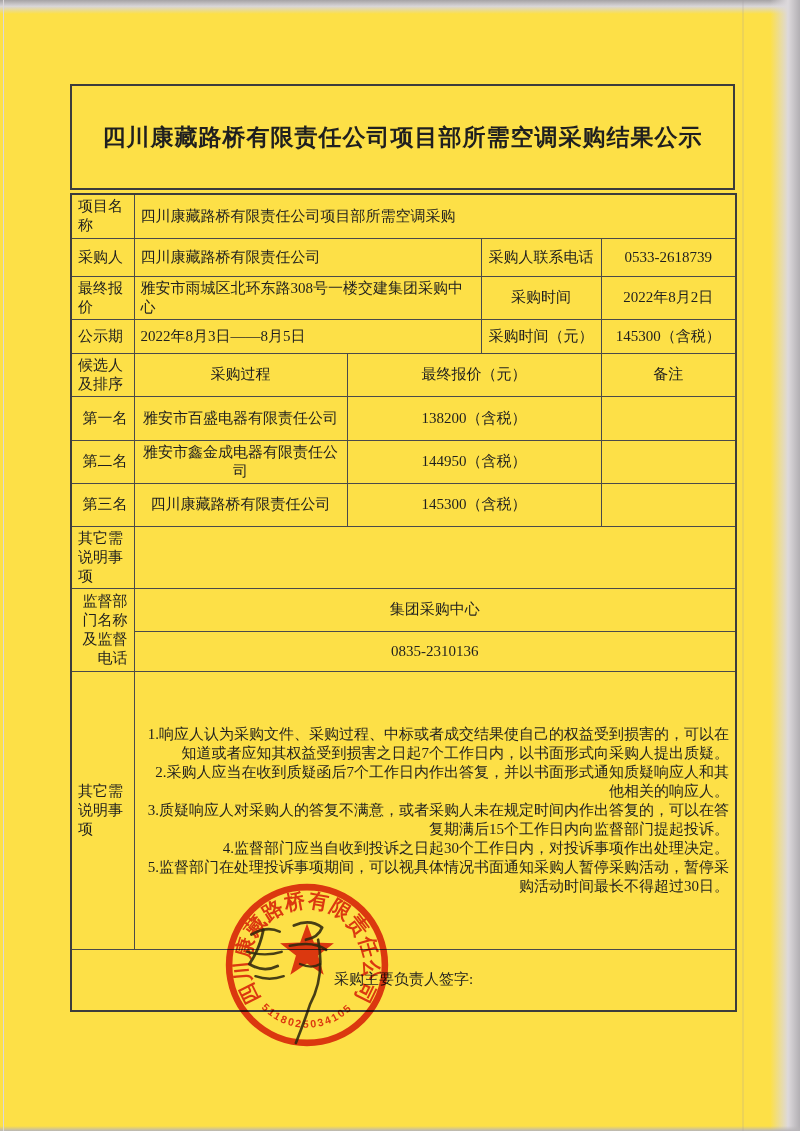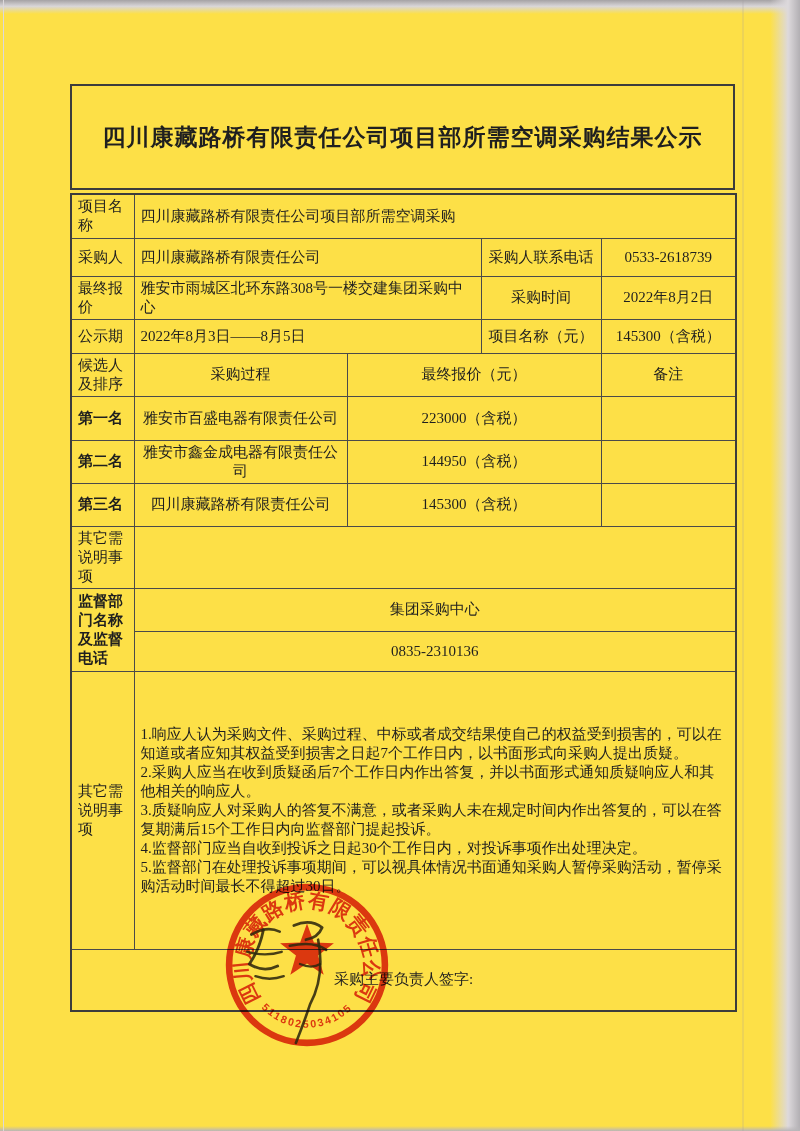--- a/index.html
+++ b/index.html
@@ -27,24 +27,24 @@
 
   table.doc{
     position:absolute;left:70px;top:193px;width:665px;table-layout:fixed;
     border-collapse:collapse;border:2px solid #3c3c3c;
   }
   table.doc td{
     border:1.6px solid #4a4a4a;font-size:15px;padding:2px 6px;
     vertical-align:middle;box-sizing:border-box;overflow:hidden;line-height:19px;
   }
   td.lbl{text-align:left;padding:2px 7px;}
-  td.lblc{text-align:left;padding:2px 7px;font-weight:bold;}
+  td.lblc{text-align:right;padding:2px 7px;}
   td.c{text-align:center;}
   td.vl{text-align:left;padding-left:10px;}
-  td.obj{padding:6px 10px;line-height:21px;font-size:15px;text-align:left;}
+  td.obj{padding:6px 10px;line-height:21px;font-size:15px;text-align:right;}
   td.sig{padding-left:9px;font-size:15.5px;text-align:center;}
 
   .stamp{
     position:absolute;left:221px;top:879px;width:172px;height:172px;
     mix-blend-mode:multiply;opacity:.92;
   }
   .stamp svg{display:block;}
   .ink path{stroke:#1c1c1c;fill:none;stroke-linecap:round;stroke-linejoin:round;opacity:.88;}
 </style>
 </head>
@@ -82,33 +82,33 @@
       </tr>
       <tr style="height:43px">
         <td class="lbl">最终报价</td>
         <td class="vl" colspan="2">雅安市雨城区北环东路308号一楼交建集团采购中心</td>
         <td class="c">采购时间</td>
         <td class="c">2022年8月2日</td>
       </tr>
       <tr style="height:34px">
         <td class="lbl">公示期</td>
         <td class="vl" colspan="2">2022年8月3日——8月5日</td>
-        <td class="c">项目名称（元）</td>
+        <td class="c">采购时间（元）</td>
         <td class="c">145300（含税）</td>
       </tr>
       <tr style="height:41px">
         <td class="lbl">候选人及排序</td>
         <td class="c">采购过程</td>
         <td class="c" colspan="2">最终报价（元）</td>
         <td class="c">备注</td>
       </tr>
       <tr style="height:44px">
         <td class="lblc">第一名</td>
         <td class="c">雅安市百盛电器有限责任公司</td>
-        <td class="c" colspan="2">223000（含税）</td>
+        <td class="c" colspan="2">138200（含税）</td>
         <td class="c"></td>
       </tr>
       <tr style="height:42px">
         <td class="lblc">第二名</td>
         <td class="c">雅安市鑫金成电器有限责任公司</td>
         <td class="c" colspan="2">144950（含税）</td>
         <td class="c"></td>
       </tr>
       <tr style="height:43px">
         <td class="lblc">第三名</td>

